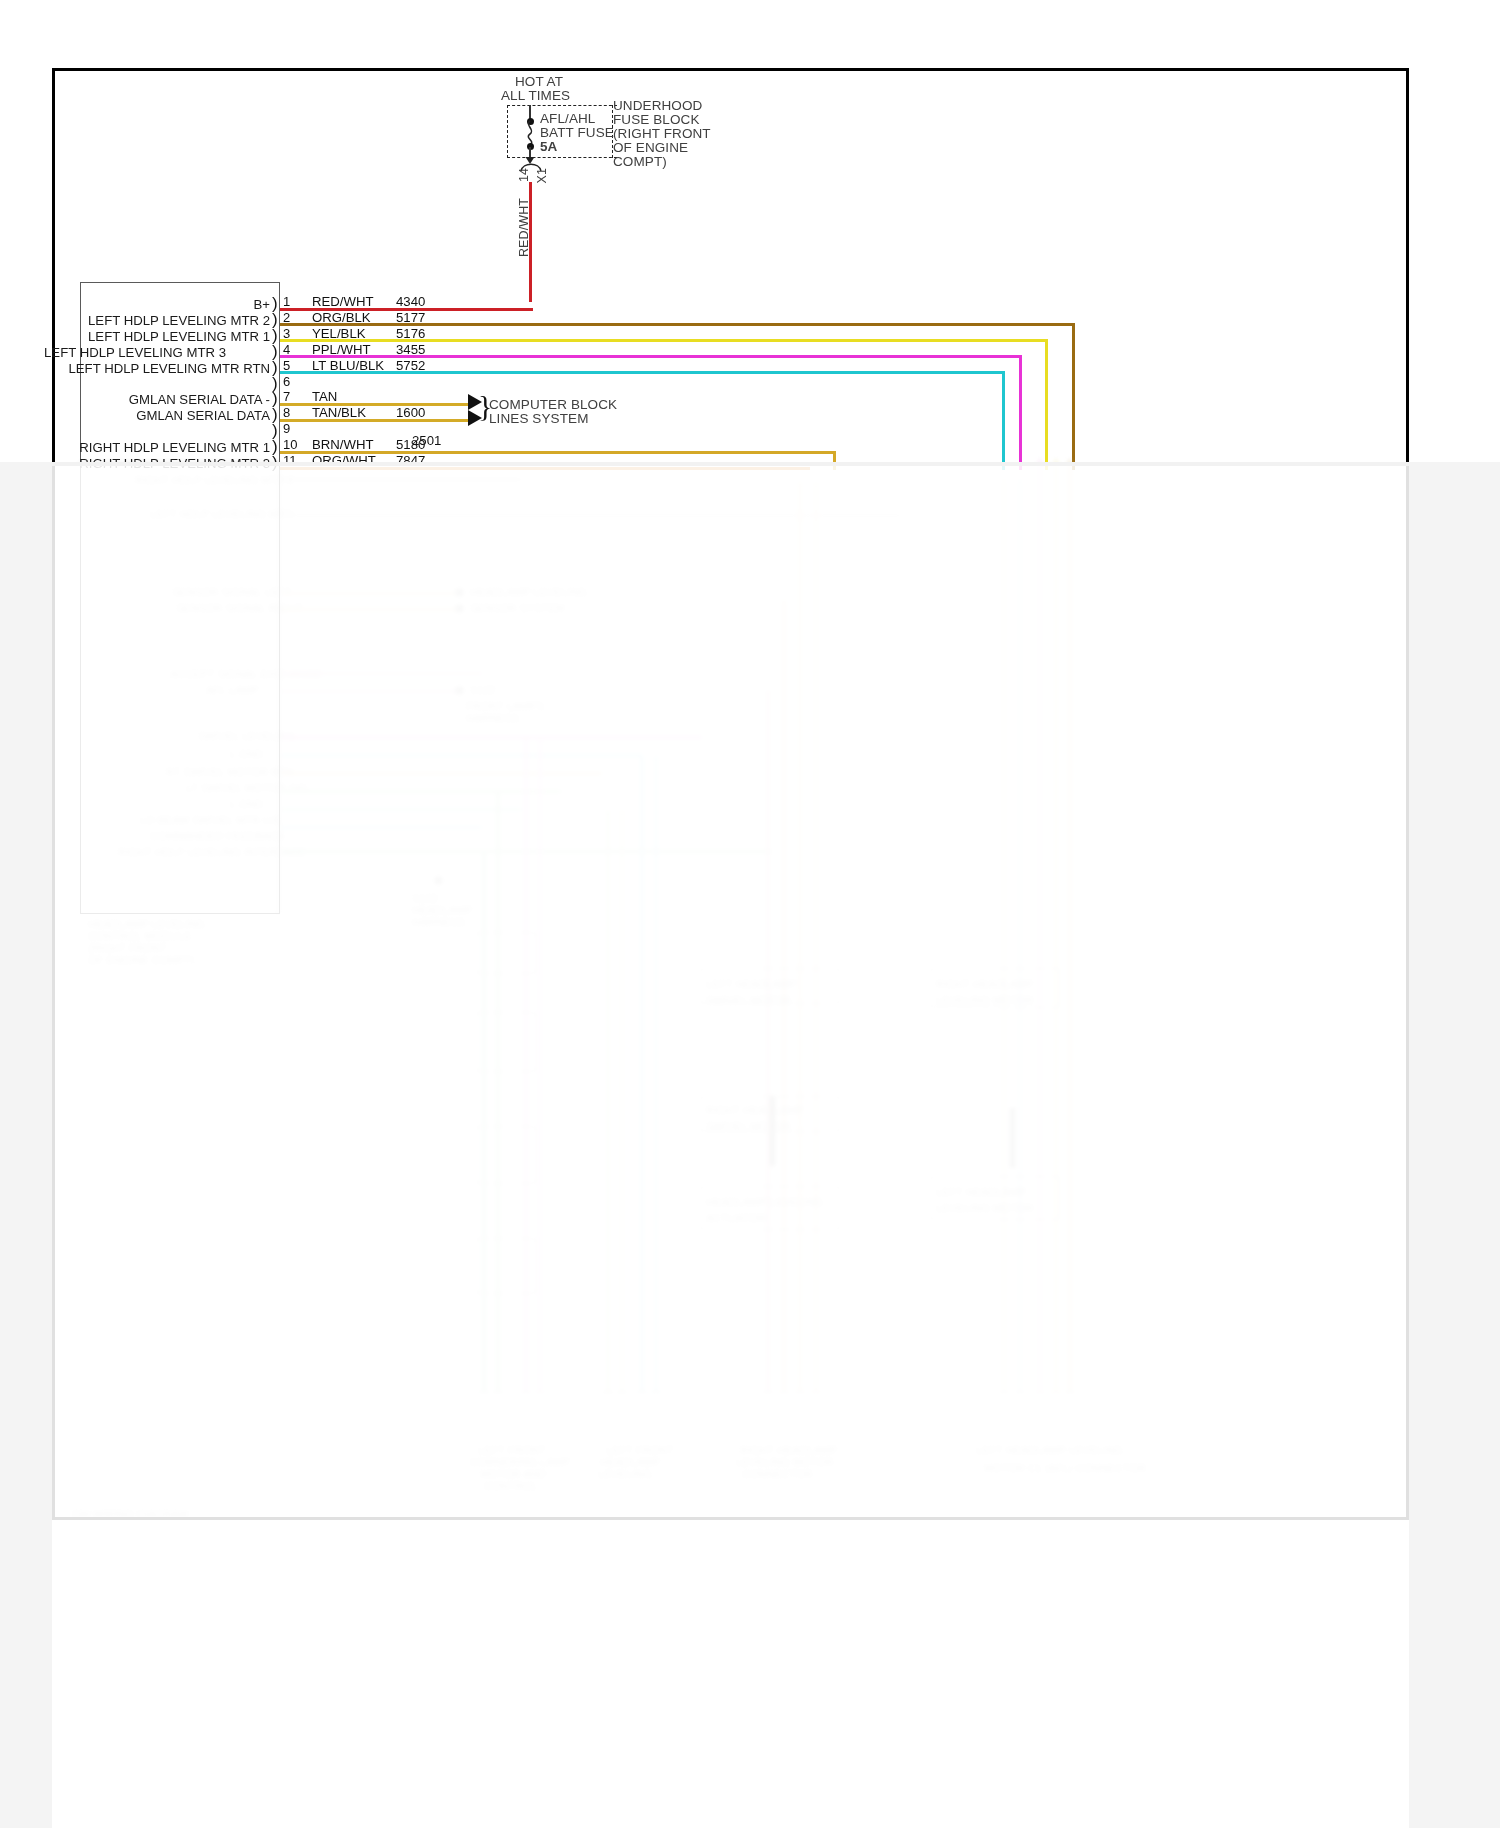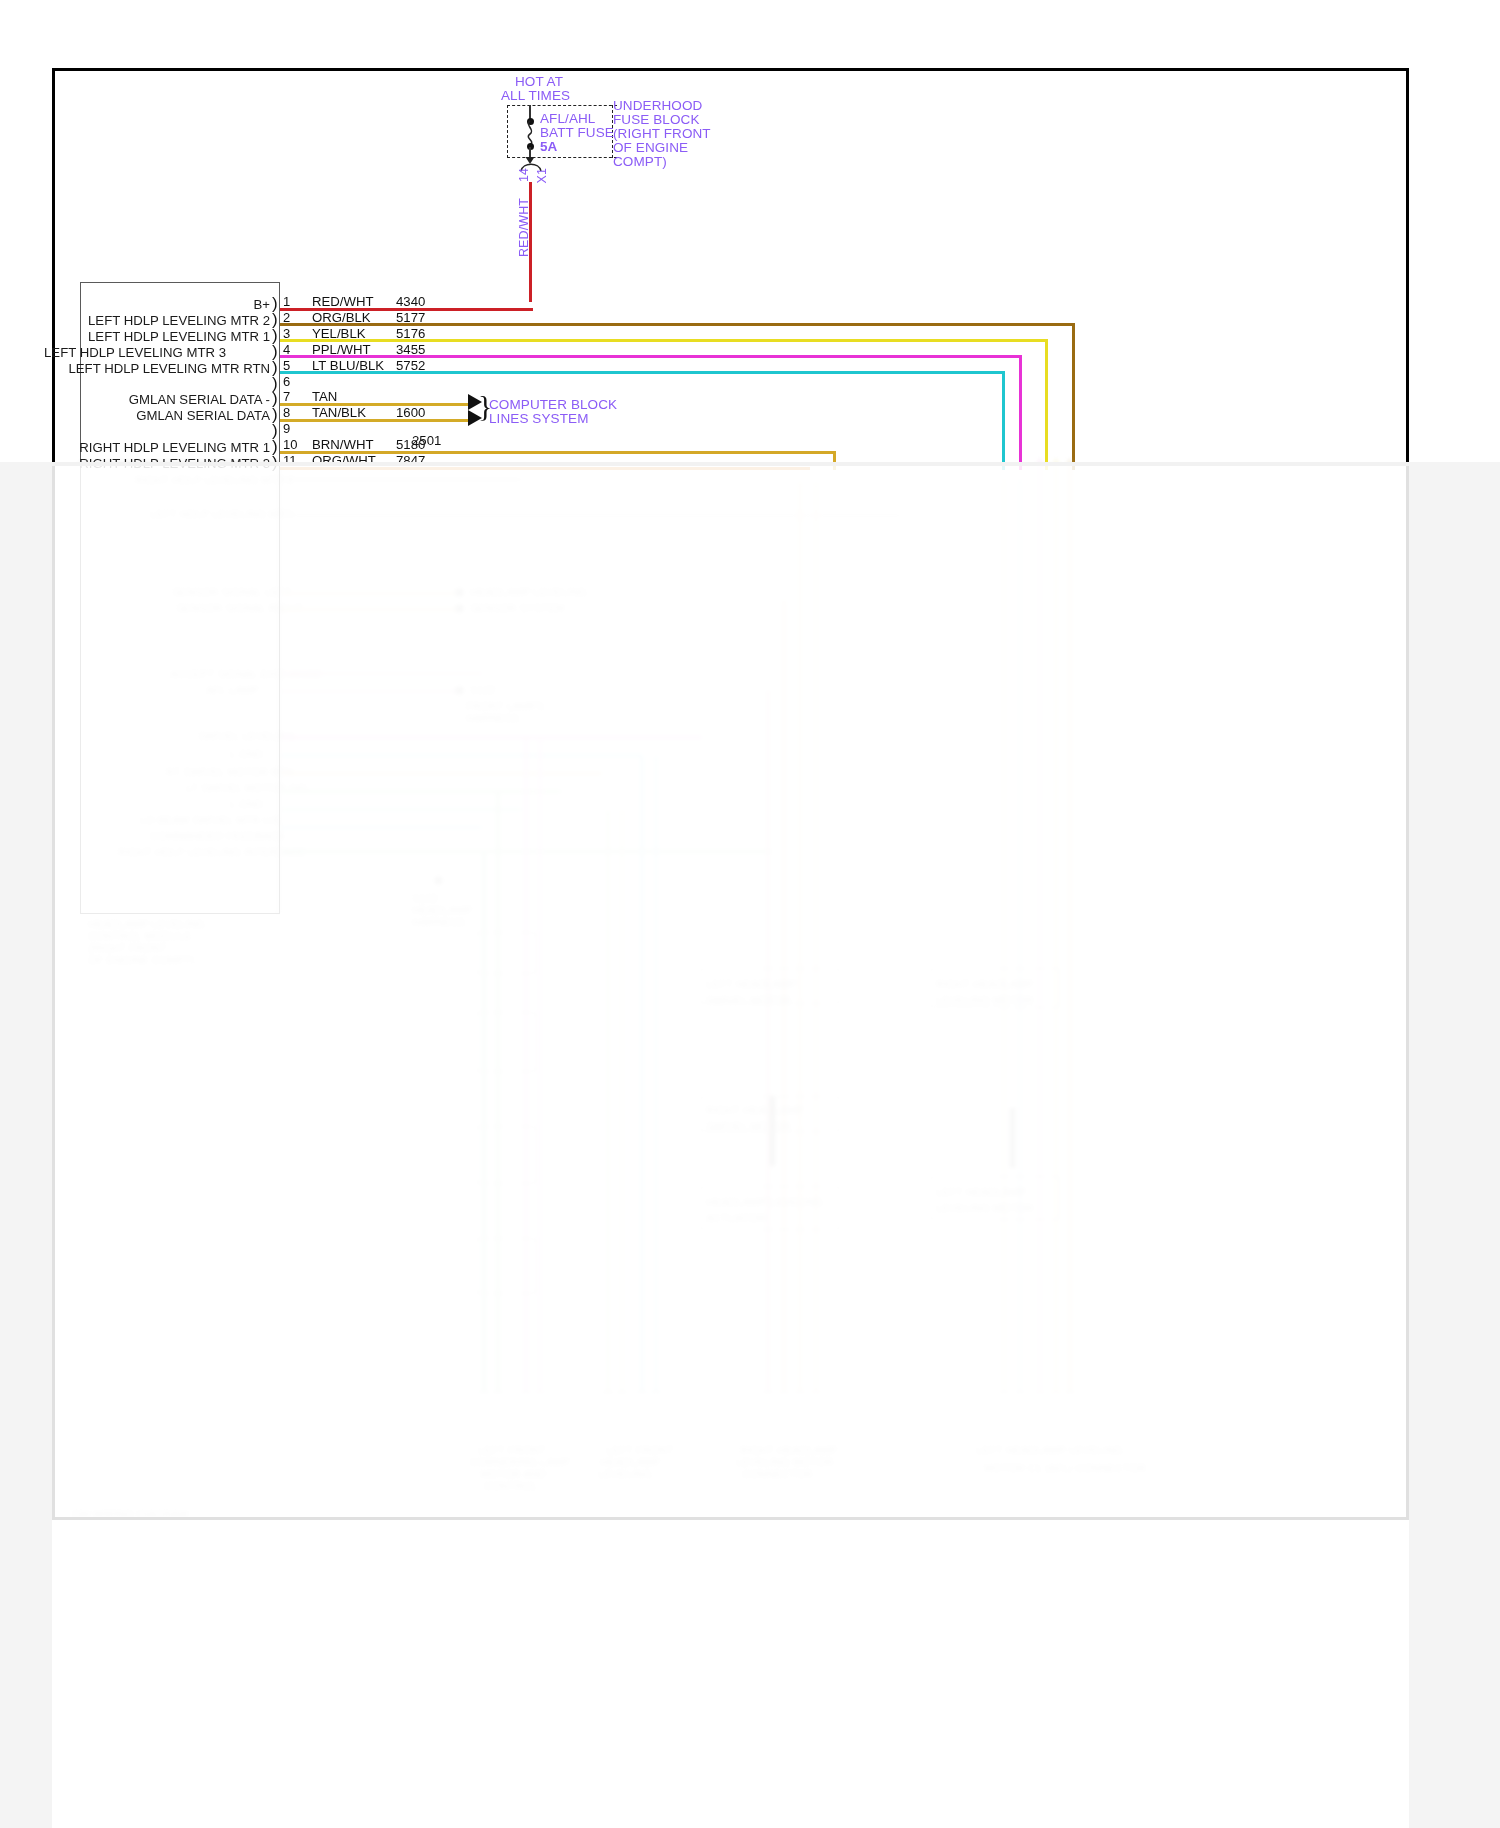--- a/index.html
+++ b/index.html
@@ -6,21 +6,21 @@
   html, body { margin:0; padding:0; background:#fff; }
   body { width:1500px; height:1828px; font-family:"Liberation Sans", sans-serif; position:relative; overflow:hidden; }
 
   #sheet { position:absolute; left:0; top:0; width:1500px; height:1828px; background:#ffffff; }
 
   
   .frame { position:absolute; left:52px; top:68px; width:1357px; height:1452px;
            border:3px solid #000; background:#fff; }
 
   .abs { position:absolute; }
-  .txt { font-size:13.5px; color:#8b5cf6; line-height:1.16; white-space:pre; letter-spacing:.1px; }
+  .txt { font-size:13.5px; color:#404040; line-height:1.16; white-space:pre; letter-spacing:.1px; }
   .txt-s { font-size:12.5px; }
   .vert { writing-mode:vertical-rl; transform:rotate(180deg); }
 
   .dot { position:absolute; width:7px; height:7px; border-radius:50%; background:#111; }
 
   
   .module { position:absolute; left:80px; top:282px; width:200px; height:632px;
             border:1.5px solid #5a5a5a; background:transparent; }
 
   .pinlabel { position:absolute; text-align:right; font-size:13.2px; color:#1a1a1a; white-space:nowrap; }

